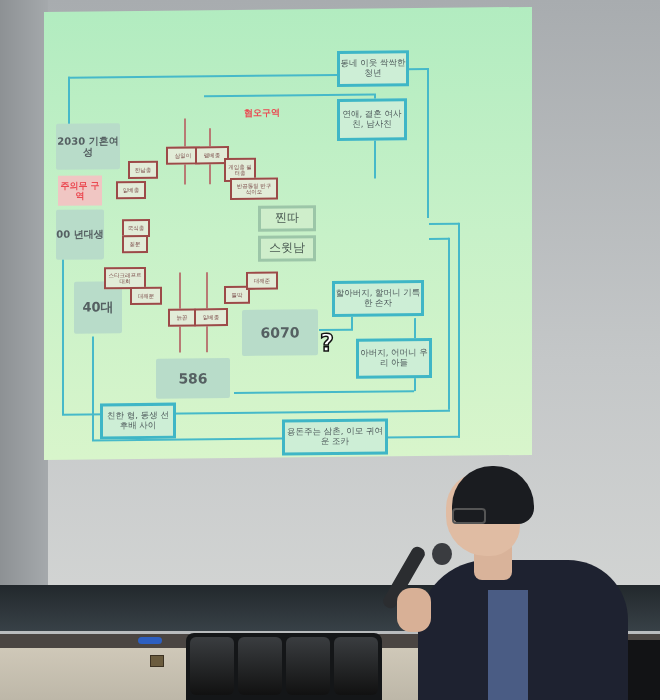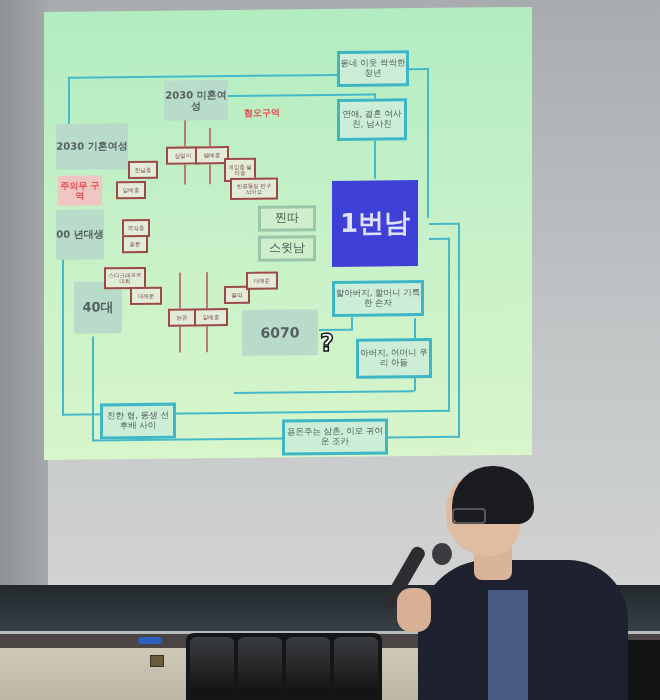--- a/index.html
+++ b/index.html
@@ -96,37 +96,36 @@
     <div class="line" style="left:190px;top:382px;width:180px;height:2px"></div>
     <div class="line" style="left:370px;top:310px;width:2px;height:73px"></div>
     <div class="line" style="left:275px;top:320px;width:32px;height:2px"></div>
     <div class="line" style="left:307px;top:300px;width:2px;height:22px"></div>
 
     <div class="rline" style="left:140px;top:108px;width:2px;height:66px"></div>
     <div class="rline" style="left:165px;top:118px;width:2px;height:56px"></div>
     <div class="rline" style="left:135px;top:262px;width:2px;height:80px"></div>
     <div class="rline" style="left:162px;top:262px;width:2px;height:80px"></div>
 
-    <div class="box grey-box" style="left:120px;top:70px;width:64px;height:40px">2030 미혼여성</div>
-    <div class="box grey-box" style="left:12px;top:112px;width:72px;height:46px">2030 기혼여성</div>
+    <div class="box grey-box" style="left:12px;top:112px;width:64px;height:46px">2030 기혼여성</div>
     <div class="box grey-box" style="left:12px;top:198px;width:48px;height:50px">00 년대생</div>
     <div class="box grey-box" style="left:30px;top:270px;width:48px;height:52px;font-size:13px">40대</div>
+    <div class="box grey-box" style="left:112px;top:348px;width:74px;height:40px;font-size:14px">586</div>
     <div class="box grey-box" style="left:198px;top:300px;width:76px;height:46px;font-size:14px">6070</div>
 
     <div class="box red-text" style="left:190px;top:96px;width:56px;height:14px">혐오구역</div>
     <div class="box red-text" style="left:14px;top:164px;width:44px;height:30px;background:#f0c6c3">주의무 구역</div>
 
     <div class="box teal-box" style="left:293px;top:42px;width:66px;height:30px">동네 이웃 싹싹한 청년</div>
     <div class="box teal-box" style="left:293px;top:90px;width:64px;height:36px">연애, 결혼 여사친, 남사친</div>
     <div class="box teal-box" style="left:288px;top:272px;width:86px;height:30px">할아버지, 할머니 기특한 손자</div>
     <div class="box teal-box" style="left:56px;top:392px;width:70px;height:30px">친한 형, 동생 선후배 사이</div>
     <div class="box teal-box" style="left:312px;top:330px;width:70px;height:34px">아버지, 어머니 우리 아들</div>
     <div class="box teal-box" style="left:238px;top:410px;width:100px;height:30px">용돈주는 삼촌, 이모 귀여운 조카</div>
 
-    <div class="box big-blue" style="left:288px;top:172px;width:86px;height:86px">1번남</div>
     <div class="box outline-box" style="left:214px;top:196px;width:52px;height:20px">찐따</div>
     <div class="box outline-box" style="left:214px;top:226px;width:52px;height:20px">스윗남</div>
 
     <div class="box red-tag" style="left:122px;top:136px;width:26px;height:12px">삼일이</div>
     <div class="box red-tag" style="left:151px;top:136px;width:26px;height:12px">펨베충</div>
     <div class="box red-tag" style="left:84px;top:150px;width:22px;height:12px">한남충</div>
     <div class="box red-tag" style="left:72px;top:170px;width:22px;height:12px">일베충</div>
     <div class="box red-tag" style="left:180px;top:148px;width:24px;height:18px">게임충 필터충</div>
     <div class="box red-tag" style="left:186px;top:168px;width:40px;height:16px">반공통일 반구석이오</div>
     <div class="box red-tag" style="left:78px;top:208px;width:20px;height:12px">국식충</div>

